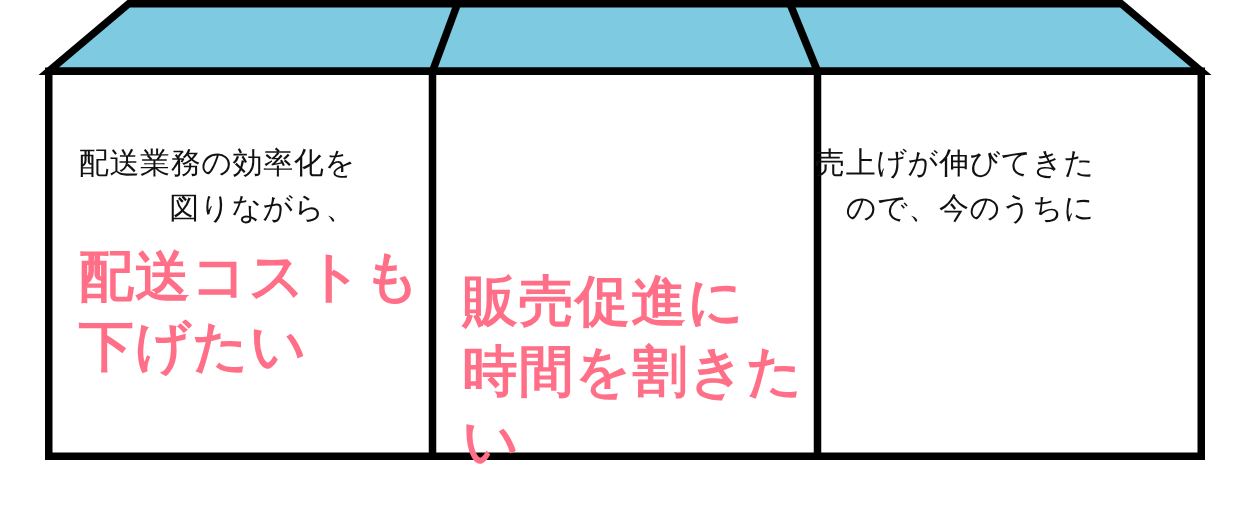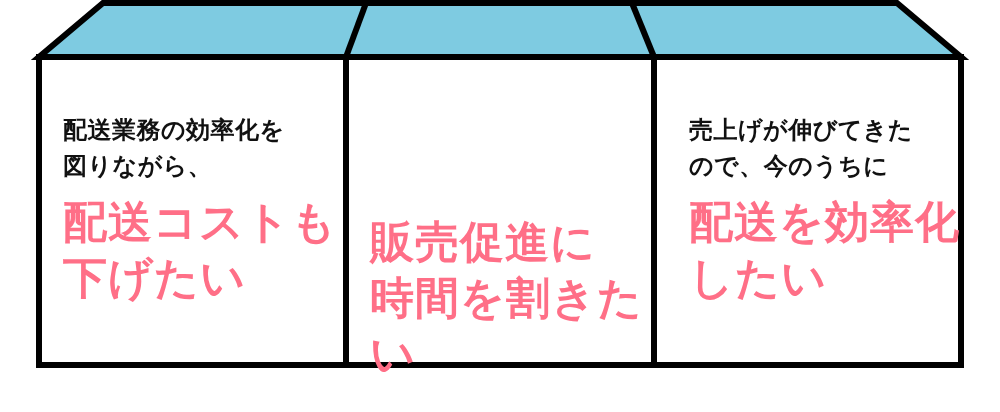--- a/index.html
+++ b/index.html
@@ -1,21 +1,21 @@
 <!DOCTYPE html>
 <html><head>
   <meta charset="utf-8">
   <style>
     html, body { margin: 0; padding: 0; background: #ffffff; }
     body { width: 1000px; height: 412px; position: relative; overflow: hidden;
            font-family: "DejaVu Sans", "Liberation Sans", sans-serif; }
     svg.frame { position: absolute; left: 0; top: 0; }
     .panel { position: absolute; top: 60px; width: 290px; height: 300px; }
-    .lead { position: absolute; top: 52px; left: 0; font-size: 24px; font-weight: bold;
-            line-height: 36px; color: #111111; white-space: pre-line; letter-spacing: 0.5px; }
+    .lead { position: absolute; top: 52px; left: 0; font-size: 24px; font-weight: normal;
+            line-height: 36px; color: #111111; white-space: pre-line; letter-spacing: 0.5px; text-align: right; }
     .head { position: absolute; top: 134px; left: 0; font-size: 44px; font-weight: bold;
             line-height: 56px; white-space: pre-line; letter-spacing: 1px; }
   </style>
 </head>
 <body>
 
 <svg class="frame" width="1000" height="412" viewBox="0 0 1000 412">
 
   <polygon points="103,3 897,3 961,57 39,57" fill="#7ECBE1" stroke="#000" stroke-width="6" stroke-linejoin="miter"></polygon>
 
@@ -32,18 +32,16 @@
 図りながら、</div>
   <div class="head" style="color:#FF6F87;">配送コストも
 下げたい</div>
 </div>
 
 <div class="panel" style="left:370px;">
   <div class="head" style="color:#FF6F87;margin-top:20px;">販売促進に
 時間を割きたい</div>
 </div>
 
-<div class="panel" style="left:689px;">
+<div class="panel" style="left:652px;">
   <div class="lead">売上げが伸びてきた
 ので、今のうちに</div>
-  <div class="head" style="color:#FF6F87;">配送を効率化
-したい</div>
 </div>
 
 </body></html>

